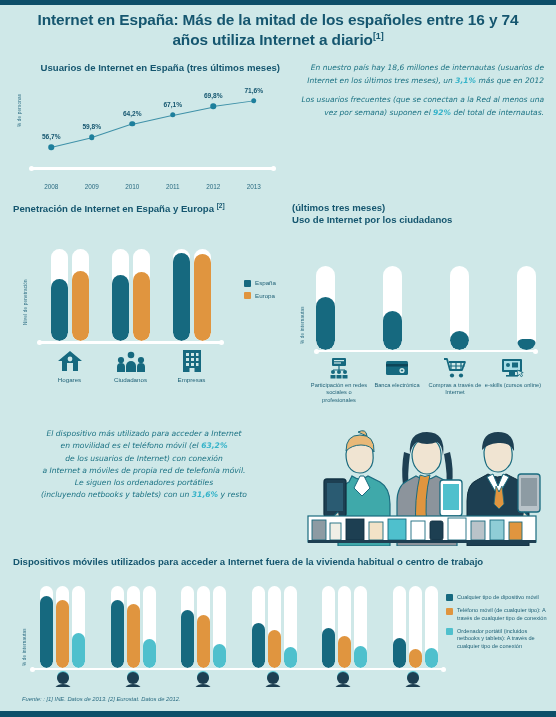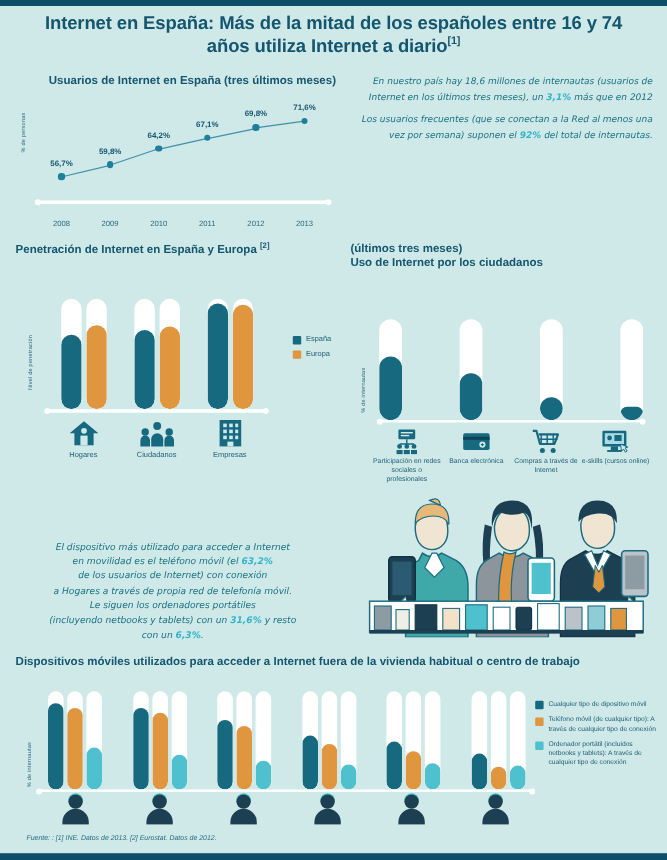--- a/index.html
+++ b/index.html
@@ -138,21 +138,21 @@
   .use-fill { position: absolute; left:0; right:0; bottom:0; background:#16697f; border-radius:10px; }
   .use-axis { position:absolute; left:24px; right:8px; top:110px; height:2.5px; background:#fff; border-radius:2px;}
   .use-axis:before,.use-axis:after{content:"";position:absolute;width:5px;height:5px;border-radius:50%;background:#fff;top:-1.2px;}
   .use-axis:before{left:-2px;} .use-axis:after{right:-2px;}
   .use-cats { position:absolute; left:18px; right:2px; top:116px; display:flex; justify-content:space-between;}
   .use-cat { width: 62px; text-align:center; }
   .use-cat .icon { height: 24px; display:flex;align-items:center;justify-content:center;}
   .use-cat .cname { font-size: 5.7px; color:#1d5f75; line-height:1.3; margin-top:2px;}
 
   
-  .illus-row { display:flex; margin-top: 2px; height: 122px; align-items: flex-end; }
+  .illus-row { display:flex; margin-top: 12px; height: 122px; }
   .illus-text { width: 288px; padding: 4px 14px 0 14px; text-align:center; }
   .illus-text .hand { font-size: 7.6px; line-height: 1.62; }
   .illus-img { width: 268px; position:relative; }
 
   
   .bottom {
     margin-top: 4px; padding: 6px 0 0 13px; position: relative; height: 176px;
   }
   .bt-ylab { position:absolute; left: 22px; top: 58px; height: 58px; }
   .bt-plot {
@@ -409,24 +409,23 @@
       </div>
     </div>
   </div>
 
   <div class="illus-row">
     <div class="illus-text">
       <div class="hand">
         <div>El dispositivo más utilizado para acceder a Internet</div>
         <div><span>en movilidad es el teléfono móvil (el </span><span class="hl">63,2%</span></div>
         <div>de los usuarios de Internet) con conexión</div>
-        <div>a Hogares a través de propia red de telefonía móvil.</div>
+        <div>a Internet a móviles de propia red de telefonía móvil.</div>
         <div>Le siguen los ordenadores portátiles</div>
         <div><span>(incluyendo netbooks y tablets) con un </span><span class="hl">31,6%</span><span> y resto</span></div>
-        <div><span>con un </span><span class="hl">6,3%</span><span>.</span></div>
       </div>
     </div>
     <div class="illus-img">
       <svg width="268" height="122" viewBox="0 0 268 122">
 
         <g>
           <path d="M58 30 q2 -14 14 -14 q12 0 13 14 q1 9 -3 14 q-4 5 -10 5 q-7 0 -11 -6 q-3 -5 -3 -13z" fill="#f0e4d2" stroke="#1a6b7f" stroke-width="1.2"></path>
           <path d="M58 27 q0 -16 14 -16 q15 0 14 17 q-3 -7 -13 -7 q-9 0 -15 6z" fill="#e8b878" stroke="#1a6b7f" stroke-width="1"></path>
           <path d="M70 8 q8 -4 9 4 q-5 -2 -9 -4z" fill="#e8b878" stroke="#1a6b7f" stroke-width="1"></path>
           <path d="M64 52 q8 6 16 0 l12 6 q10 6 10 22 v42 h-52 v-42 q0 -17 11 -22z" fill="#3fa9aa" stroke="#1a6b7f" stroke-width="1.2"></path>

